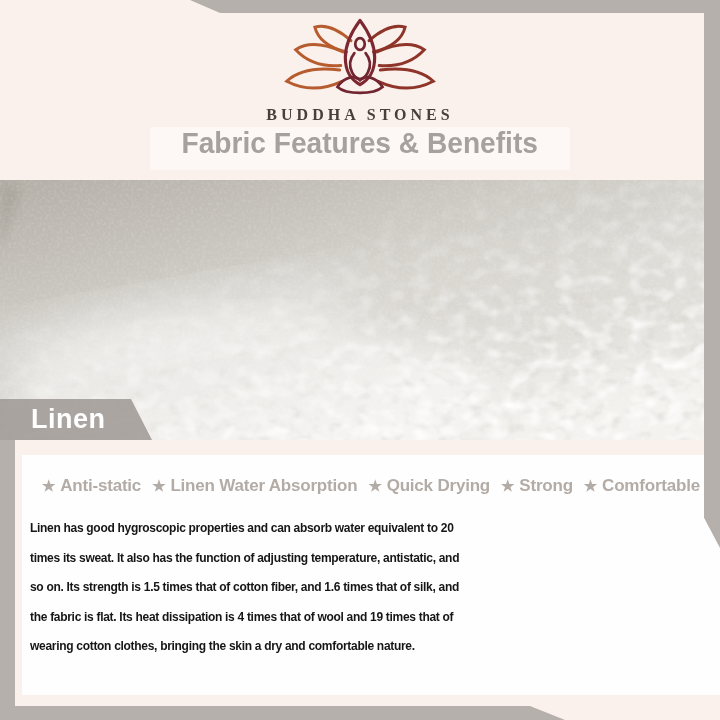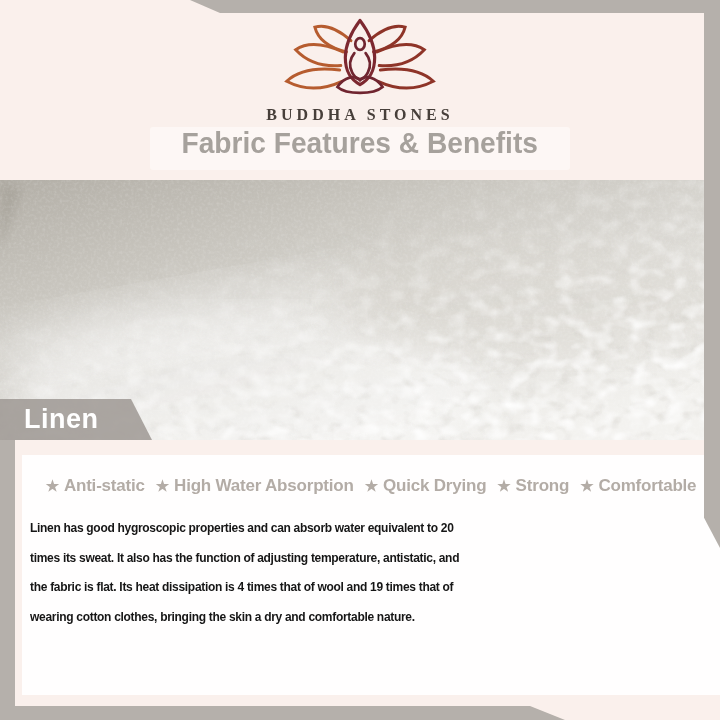--- a/index.html
+++ b/index.html
@@ -27,21 +27,21 @@
     background:#fdf7f5;border-radius:3px;z-index:2;display:flex;align-items:flex-start;justify-content:center;}
   .title-box h1{margin:0;font-size:29px;font-weight:700;color:#a6a19c;letter-spacing:0;
     transform:scaleX(.97);white-space:nowrap;}
 
   
   .photo{position:absolute;left:0;top:180px;width:704px;height:260px;z-index:2;}
   .linen-tag{position:absolute;left:0;top:399px;width:152px;height:41px;z-index:3;
     background:rgba(158,152,147,.85);
     clip-path:polygon(0 0,131px 0,100% 100%,0 100%);
     display:flex;align-items:center;}
-  .linen-tag span{margin-left:24px;color:#ffffff;font-size:27px;font-weight:700;letter-spacing:.5px;}
+  .linen-tag span{margin-left:31px;color:#ffffff;font-size:27px;font-weight:700;letter-spacing:.5px;}
 
   
   .panel{position:absolute;left:22px;top:455px;width:698px;height:240px;background:#fffefe;z-index:2;}
   .features{margin-top:21px;display:flex;justify-content:center;gap:11px;
     font-size:17px;font-weight:700;color:#b3aca6;letter-spacing:-.2px;white-space:nowrap;}
   .feat{display:inline-flex;align-items:center;gap:5px;}
   .feat .star{font-size:15px;}
   .desc{margin:18px 0 0 8px;}
   .desc div{white-space:nowrap;font-size:12px;line-height:29.5px;font-weight:700;
     letter-spacing:-.3px;color:#161616;}
@@ -138,36 +138,37 @@
   </div>
 
   <div class="panel">
     <div class="features">
       <span class="feat">
         <span class="star">★</span>
         <span>Anti-static</span>
       </span>
       <span class="feat">
         <span class="star">★</span>
-        <span>High Water Absorption</span>
+        <span>Linen Water Absorption</span>
       </span>
       <span class="feat">
         <span class="star">★</span>
         <span>Quick Drying</span>
       </span>
       <span class="feat">
         <span class="star">★</span>
         <span>Strong</span>
       </span>
       <span class="feat">
         <span class="star">★</span>
         <span>Comfortable</span>
       </span>
     </div>
     <div class="desc">
       <div>Linen has good hygroscopic properties and can absorb water equivalent to 20</div>
       <div>times its sweat. It also has the function of adjusting temperature, antistatic, and</div>
+      <div>so on. Its strength is 1.5 times that of cotton fiber, and 1.6 times that of silk, and</div>
       <div>the fabric is flat. Its heat dissipation is 4 times that of wool and 19 times that of</div>
       <div>wearing cotton clothes, bringing the skin a dry and comfortable nature.</div>
     </div>
   </div>
 
 </div>
 
 </body></html>

